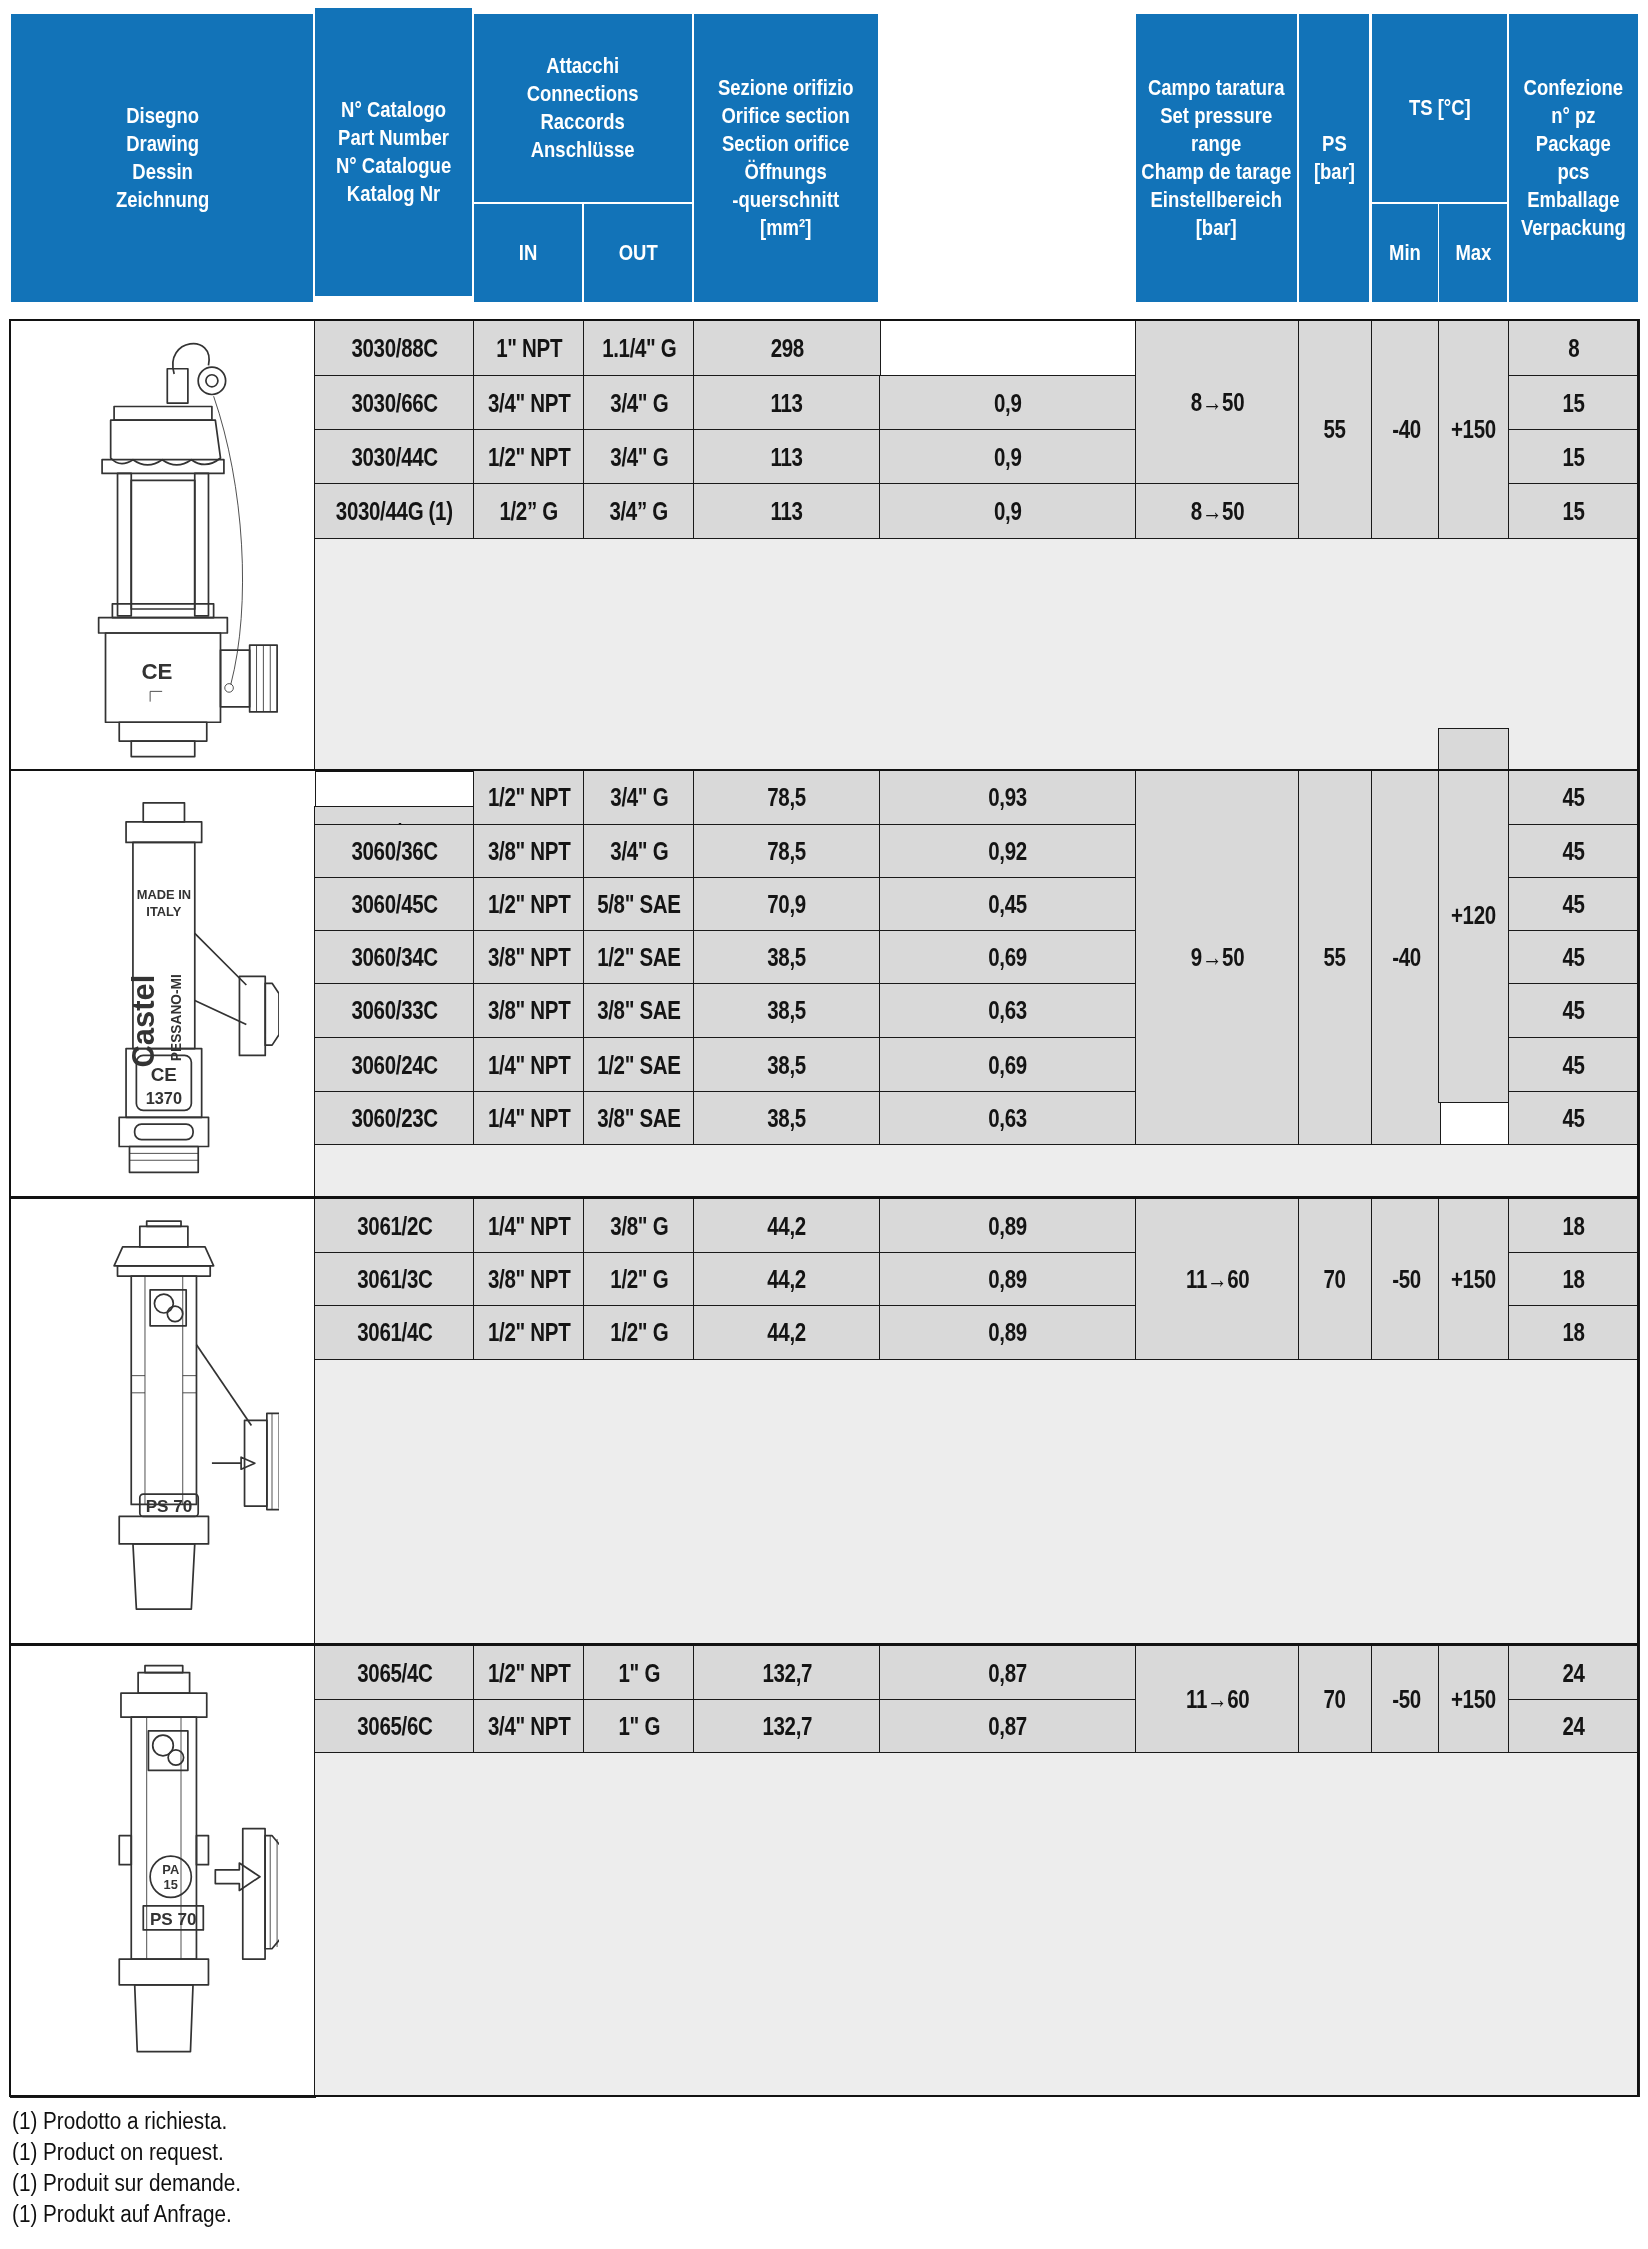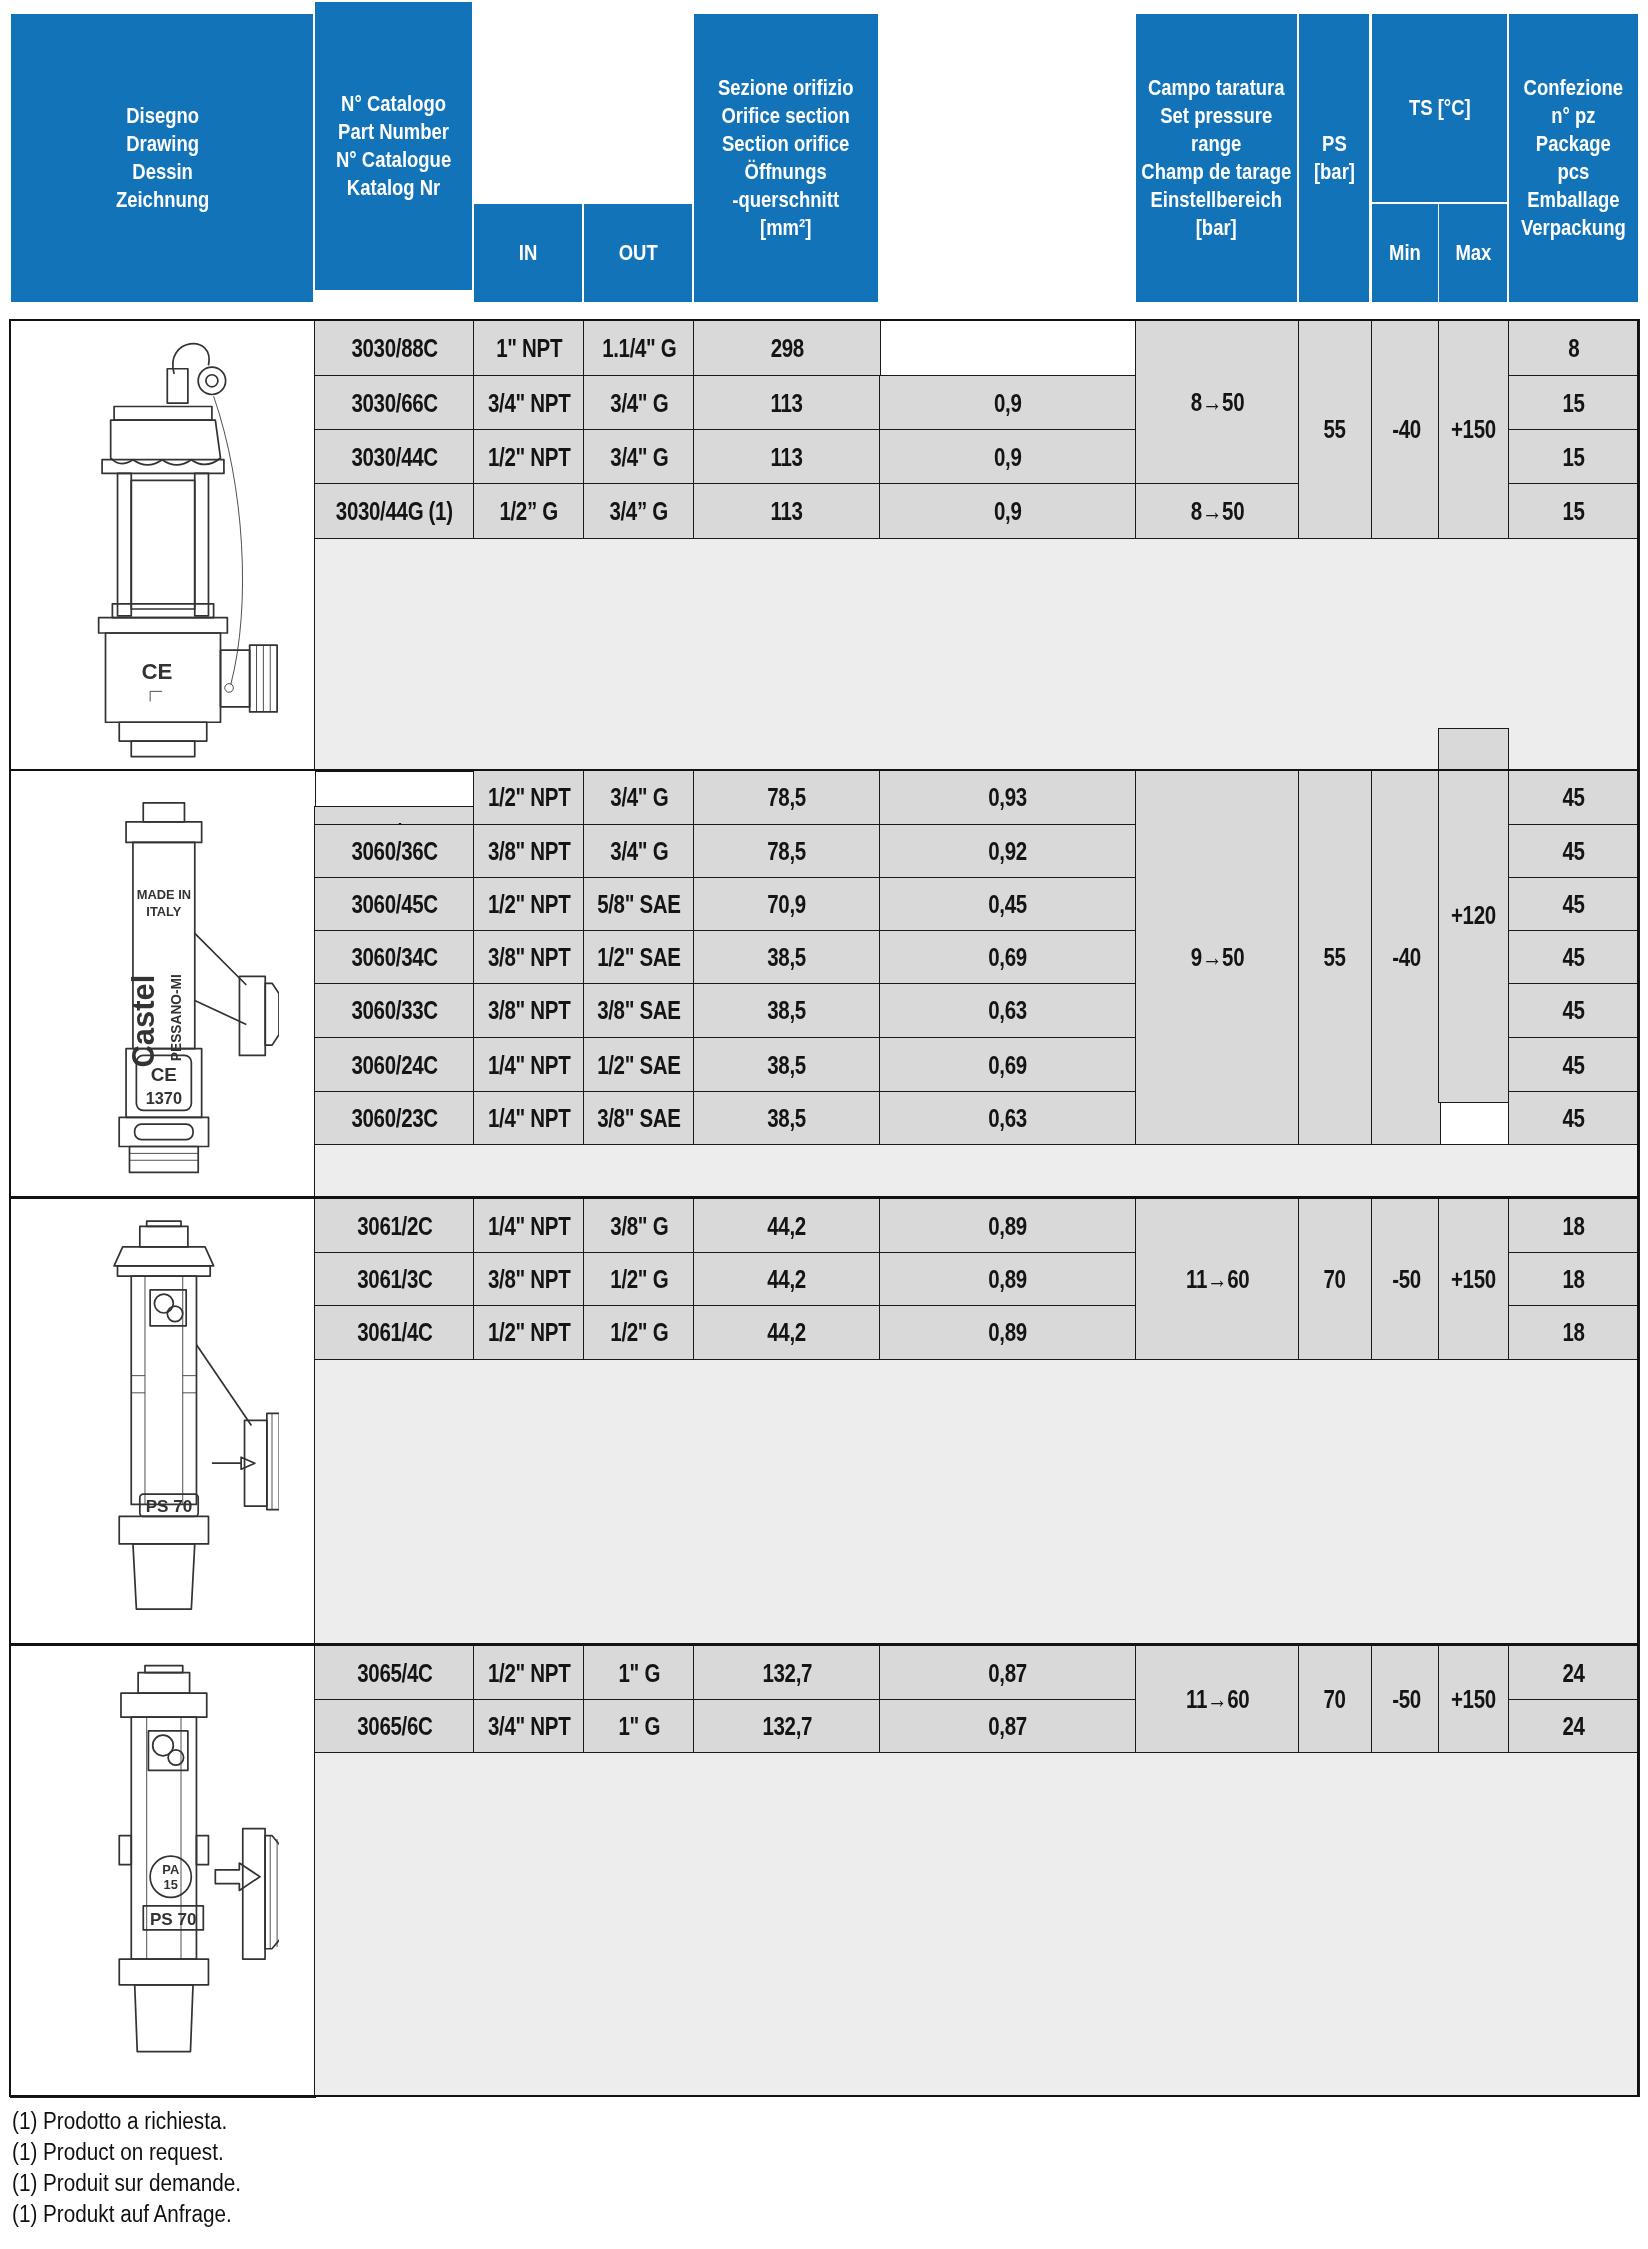--- a/index.html
+++ b/index.html
@@ -28,26 +28,34 @@
 <div class="page">
 
   <div class="hc" style="left:10.3px;top:13px;width:304px;height:290px">
     <div class="hl">
         <div>Disegno</div>
         <div>Drawing</div>
         <div>Dessin</div>
         <div>Zeichnung</div>
       </div>
   </div>
-  <div class="hc" style="left:314px;top:1px;width:159px;height:290px">
+  <div class="hc" style="left:314px;top:7px;width:159px;height:290px">
     <div class="hl">
         <div>N° Catalogo</div>
         <div>Part Number</div>
         <div>N° Catalogue</div>
         <div>Katalog Nr</div>
+      </div>
+  </div>
+  <div class="hc" style="left:473px;top:13px;width:220px;height:190px">
+    <div class="hl">
+        <div>Attacchi</div>
+        <div>Connections</div>
+        <div>Raccords</div>
+        <div>Anschlüsse</div>
       </div>
   </div>
   <div class="hc" style="left:473px;top:203px;width:110px;height:100px">
     <div class="hl">IN</div>
   </div>
   <div class="hc" style="left:583px;top:203px;width:110px;height:100px">
     <div class="hl">OUT</div>
   </div>
   <div class="hc" style="left:693px;top:13px;width:186px;height:290px">
     <div class="hl">

